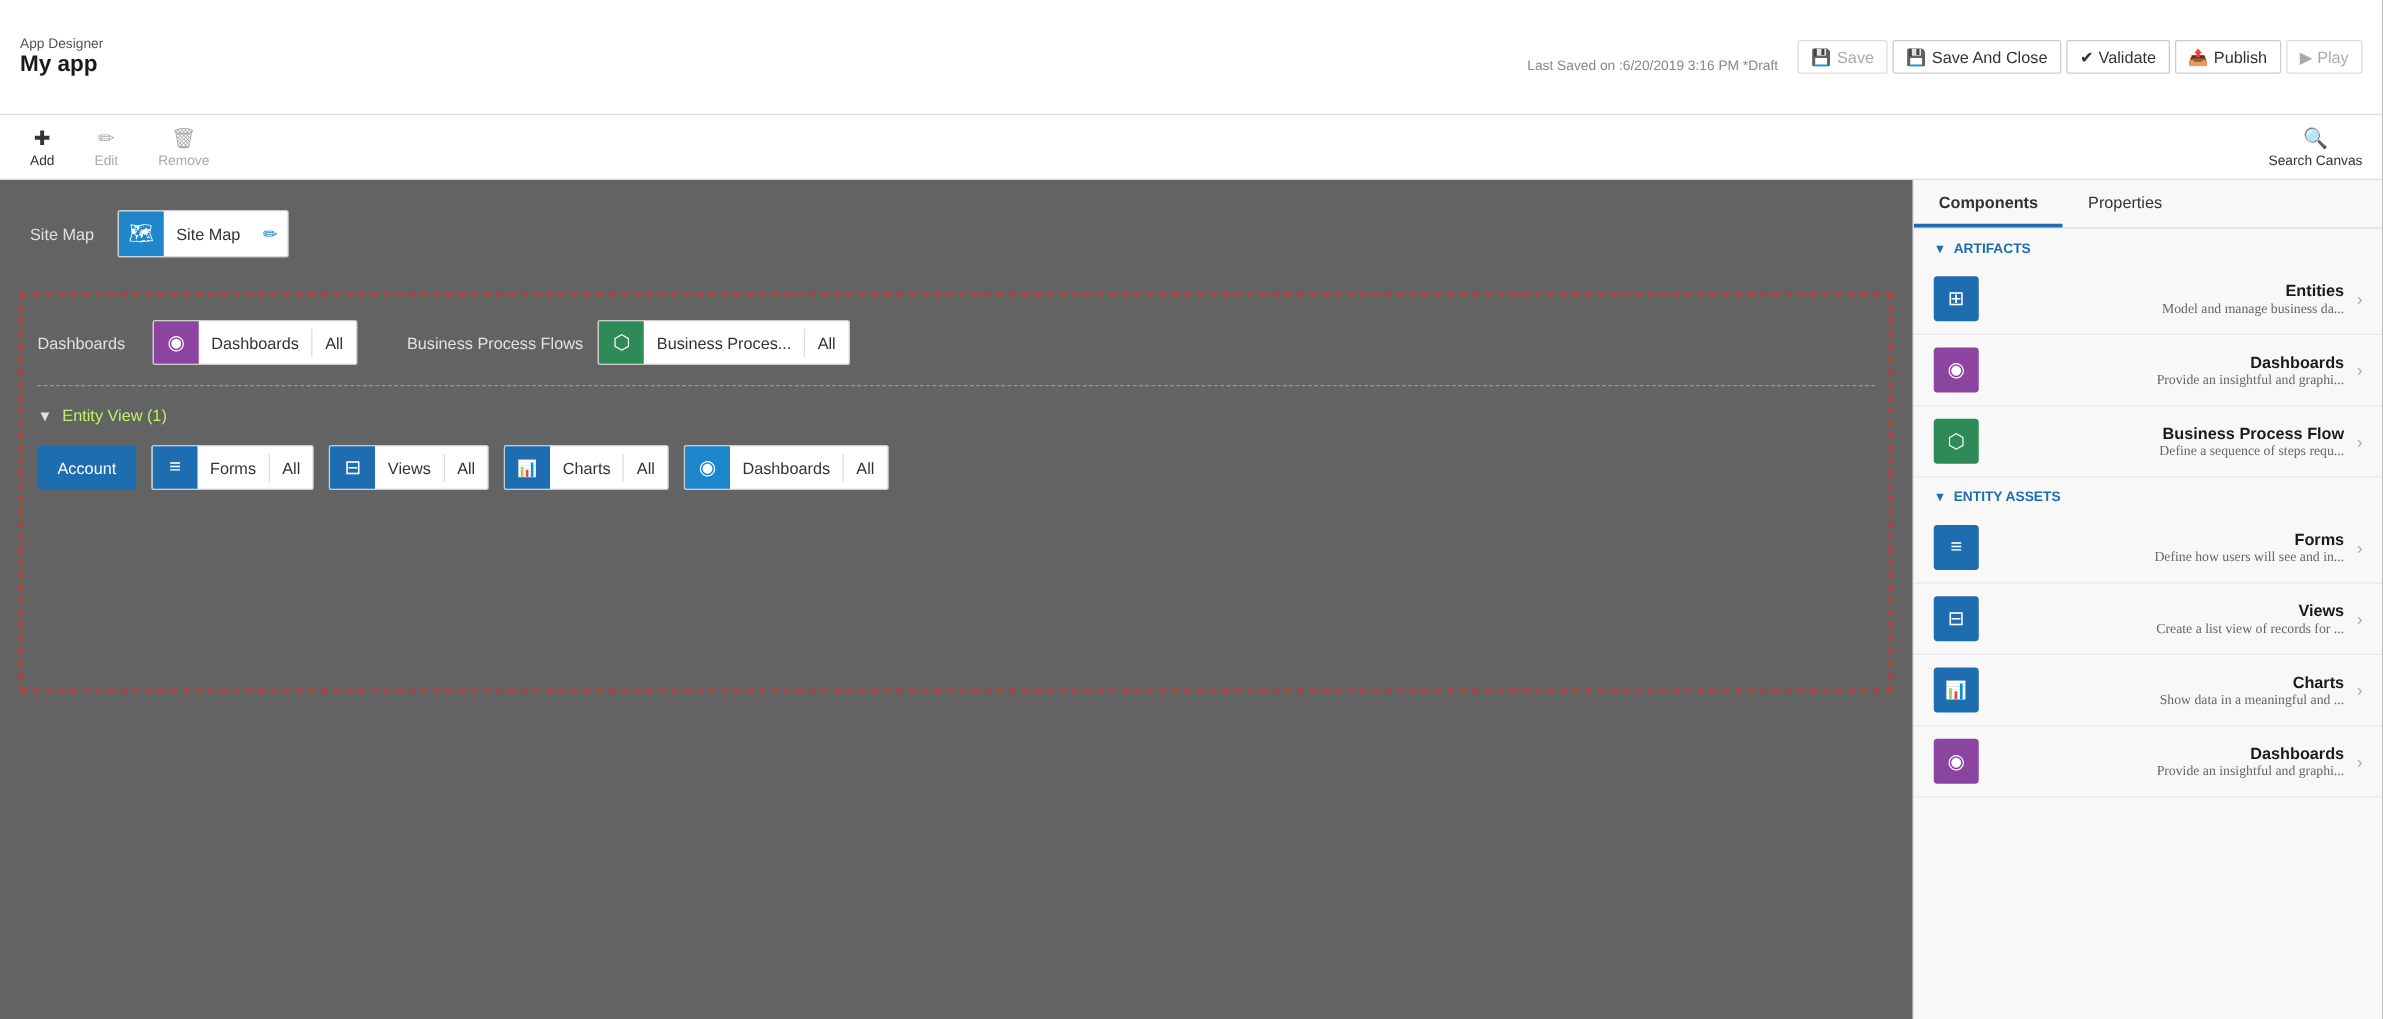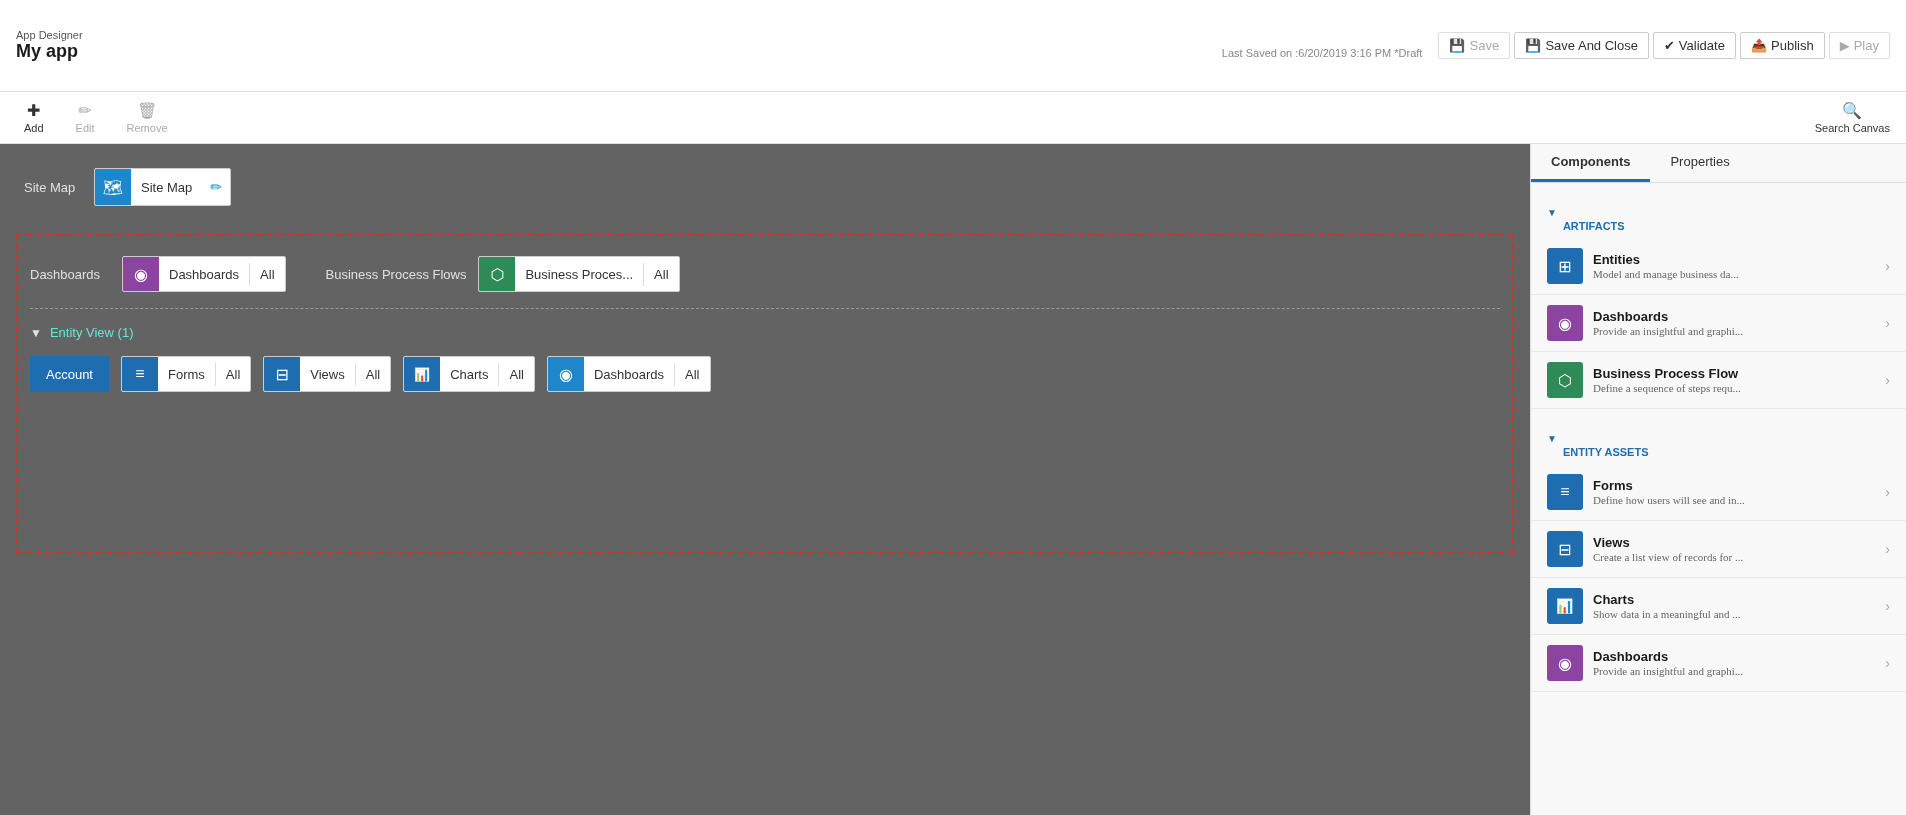--- a/index.html
+++ b/index.html
@@ -123,21 +123,21 @@
       padding: 4px 10px; font-size: 13px; color: #333;
       border-left: 1px solid #ddd; cursor: pointer;
     }
     .bpf-label { color: #e0e0e0; font-size: 13px; margin-left: 28px; min-width: 140px; }
 
     
     .entity-view-header {
       display: flex; align-items: center; gap: 8px; margin-bottom: 16px;
     }
     .chevron-icon { color: #e0e0e0; font-size: 12px; cursor: pointer; }
-    .entity-view-title { color: #5eead4; font-size: 13px; }
+    .entity-view-title { color: #bef264; font-size: 13px; }
 
     
     .entity-row {
       display: flex; align-items: center; gap: 12px; flex-wrap: wrap;
     }
     .account-btn {
       background: #1e6db0; color: #fff; border: none;
       padding: 8px 16px; border-radius: 2px; cursor: pointer;
       font-size: 13px; font-weight: 500; height: 36px;
     }
@@ -161,38 +161,38 @@
     .panel-tab.active { border-bottom-color: #1e6db0; font-weight: 600; }
 
     
     .components-list { overflow-y: auto; flex: 1; }
 
     .section-header {
       display: flex; align-items: center; gap: 6px;
       padding: 10px 16px 6px;
     }
     .section-header-text {
-      font-size: 11px; font-weight: 700; color: #1e6db0; text-transform: uppercase; margin-top: 27px;
+      font-size: 11px; font-weight: 700; color: #1e6db0; text-transform: uppercase;
     }
     .section-chevron { color: #1e6db0; font-size: 10px; }
 
     .component-item {
       display: flex; align-items: center; gap: 10px;
       padding: 10px 16px; border-bottom: 1px solid #e8e8e8;
       cursor: pointer;
     }
     .component-icon-box {
       width: 36px; height: 36px; border-radius: 3px;
       display: flex; align-items: center; justify-content: center;
       color: #fff; font-size: 16px; flex-shrink: 0;
     }
     .component-icon-box.blue { background: #1e6db0; }
     .component-icon-box.purple { background: #8b44a0; }
     .component-icon-box.green { background: #2e8b57; }
-    .component-text { flex: 1; }
+    .component-text { flex: 1; text-align: right; }
     .component-title { font-size: 13px; font-weight: 600; color: #1a1a1a; }
     .component-desc { font-size: 11px; color: #666; margin-top: 1px; font-family: Liberation Serif, serif; }
     .component-chevron { color: #aaa; font-size: 14px; }
 
     
     .components-list::-webkit-scrollbar { width: 8px; }
     .components-list::-webkit-scrollbar-thumb { background: #ccc; border-radius: 4px; }
   </style>
 </head>
 <body>

